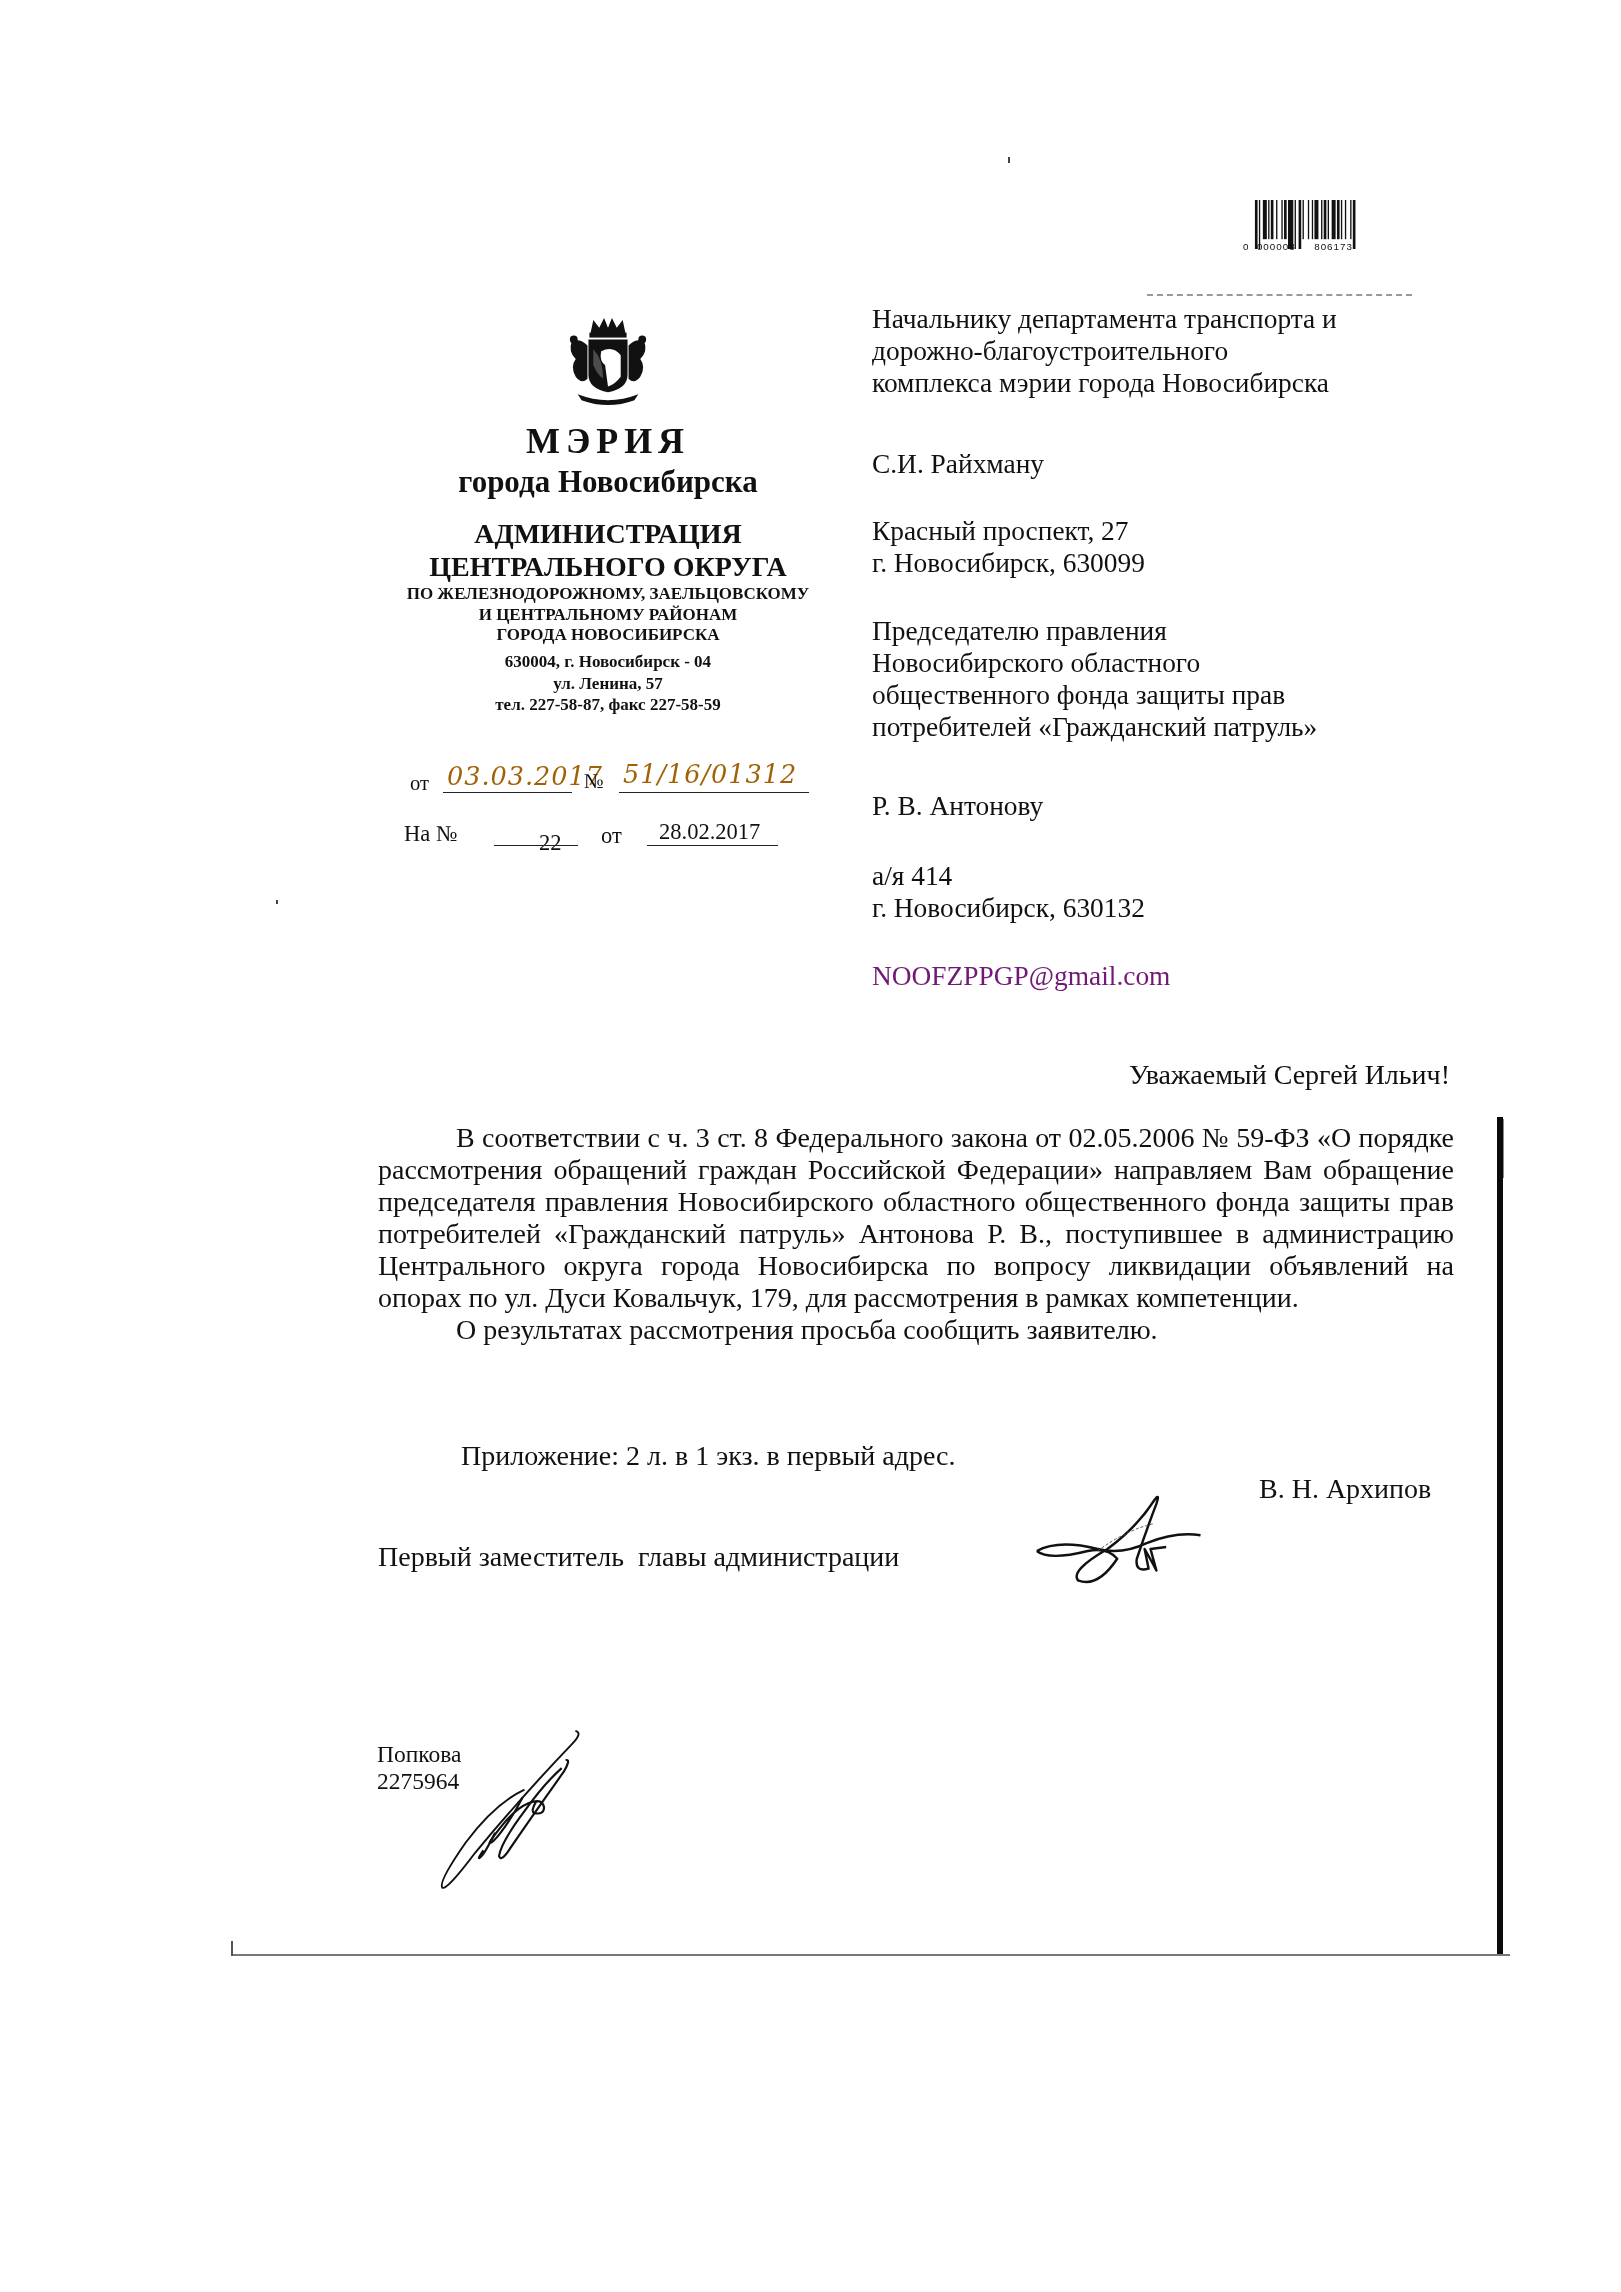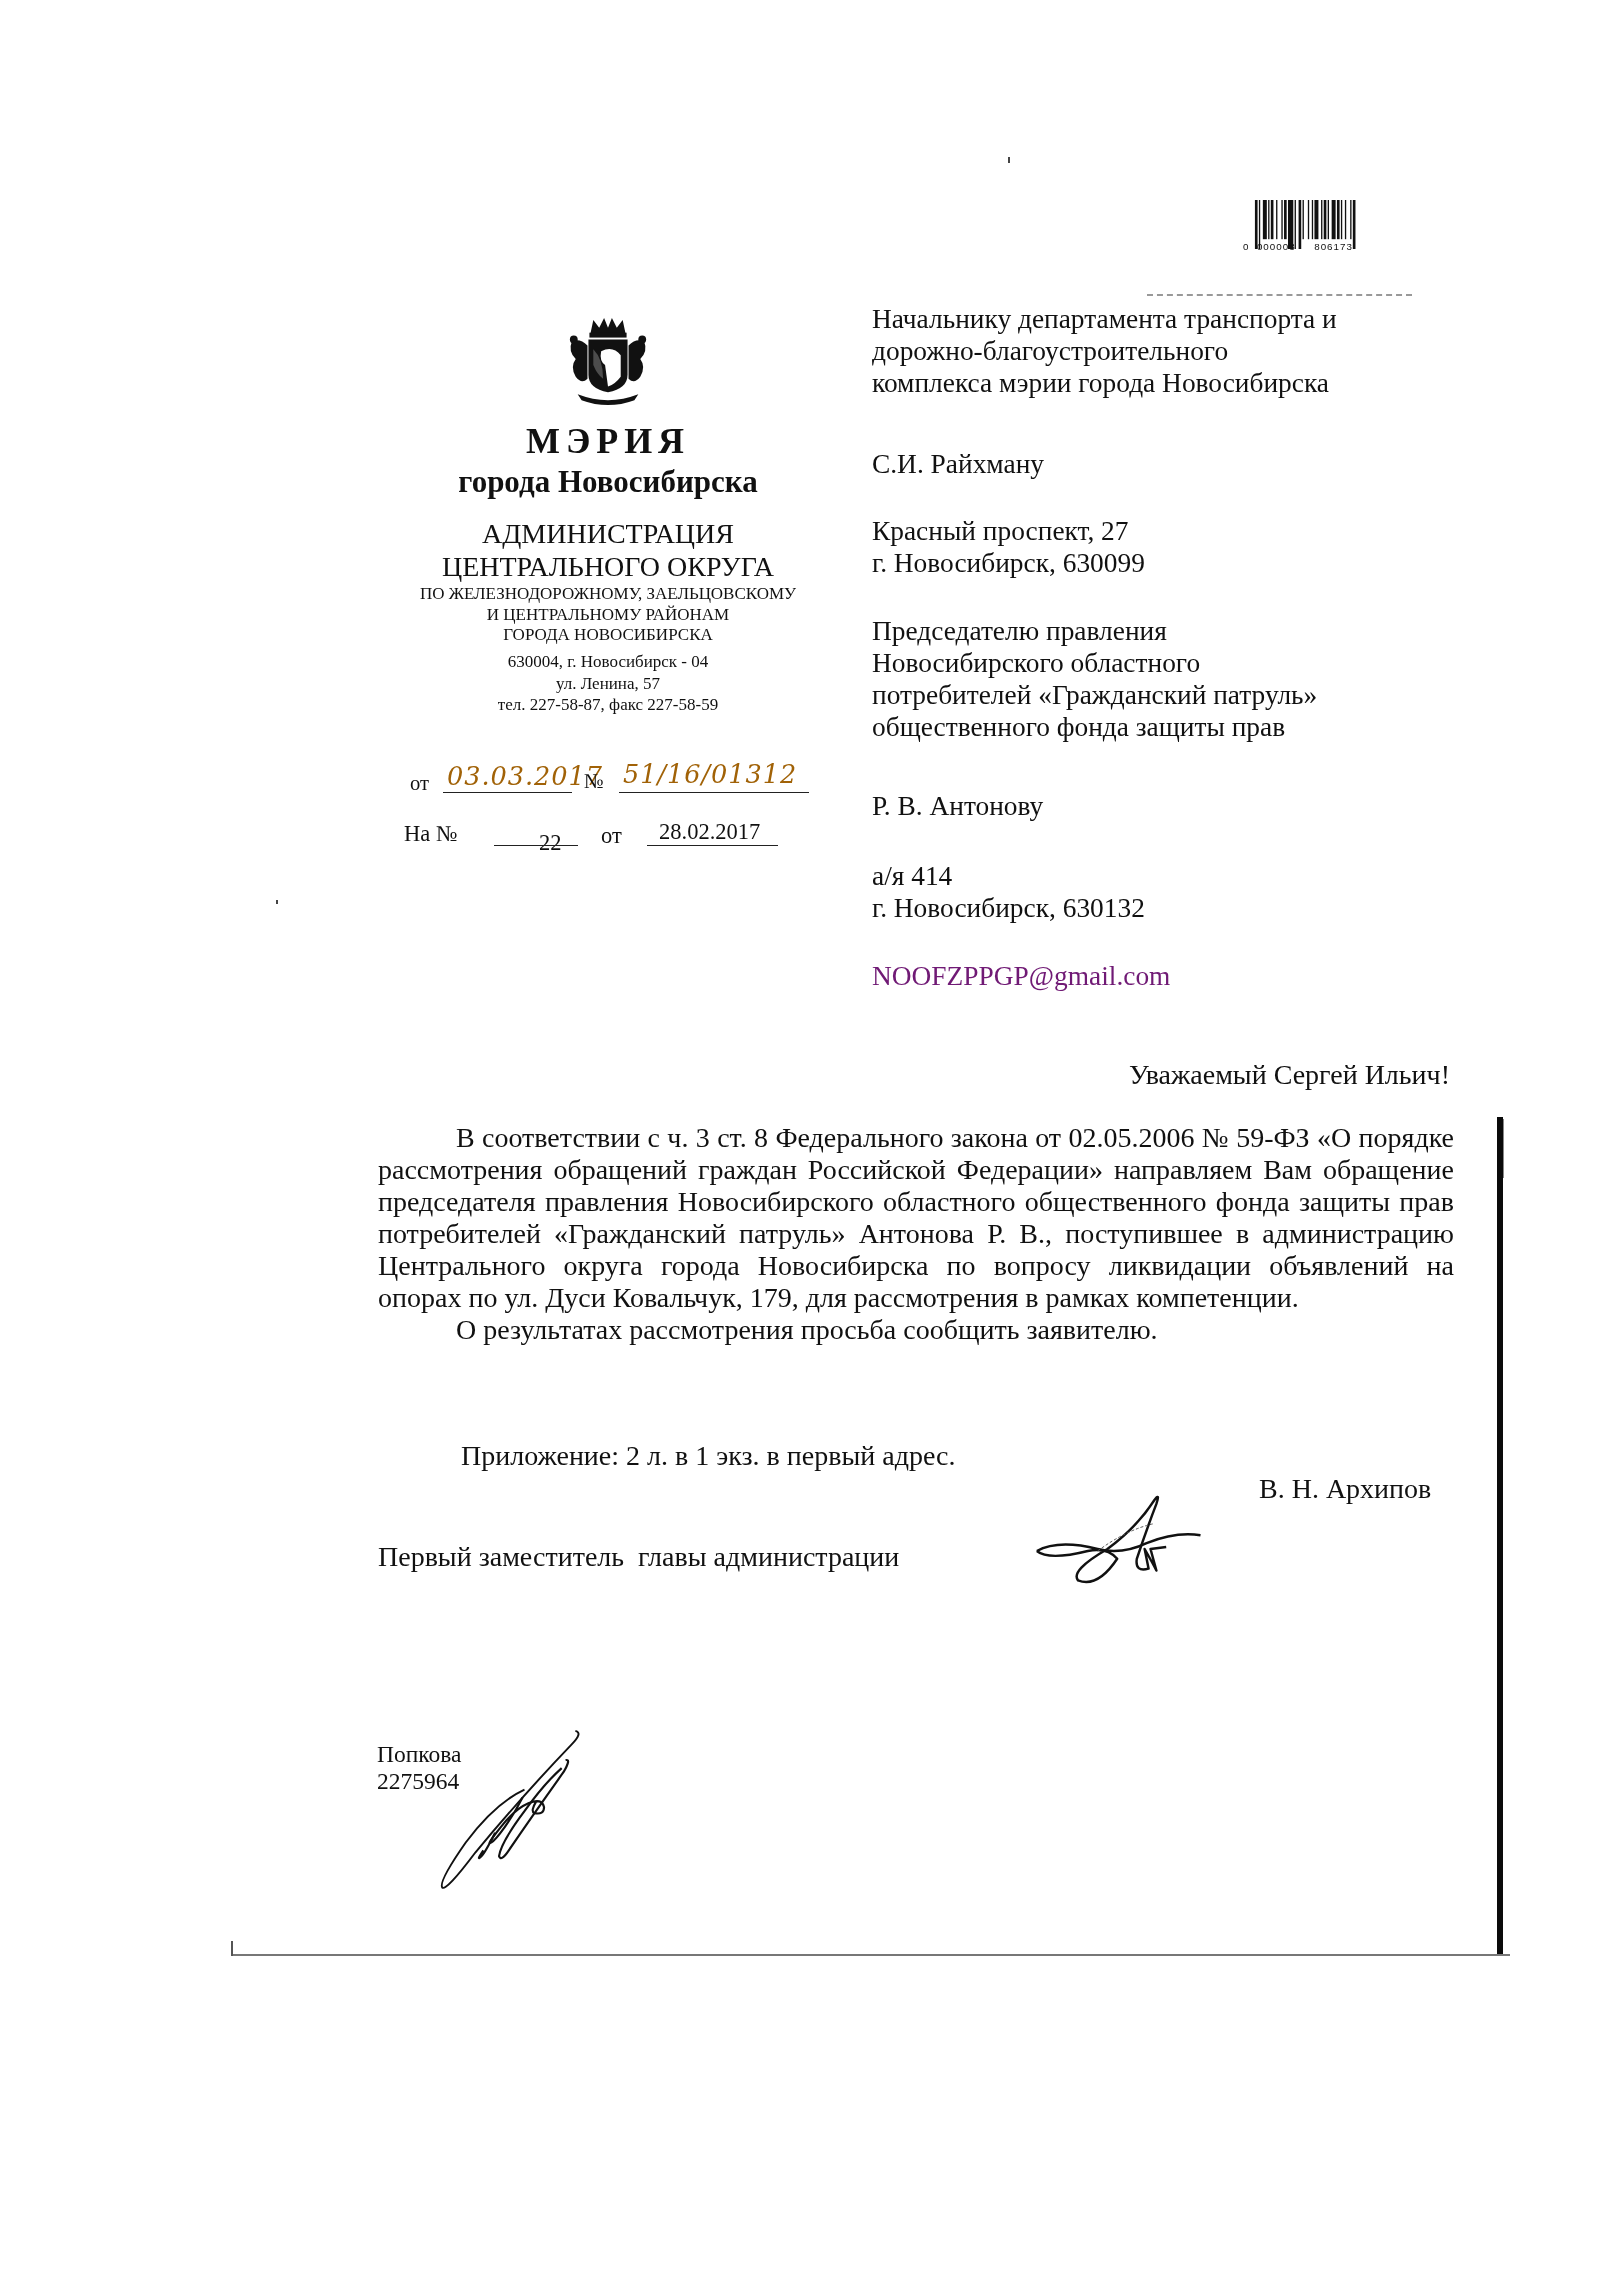--- a/index.html
+++ b/index.html
@@ -27,21 +27,21 @@
     font-family: "Liberation Sans", sans-serif;
     font-size: 9.8px; letter-spacing: 1px; color: #111;
   }
   #top-dash-line {
     left: 1147px; top: 294px; width: 265px; height: 0;
     border-top: 2px dashed #999;
   }
 
   
   .left-block {
-    left: 353px; width: 510px; text-align: center;
+    left: 353px; width: 510px; text-align: center; font-weight: bold;
   }
   #coat-of-arms { left: 564px; top: 316px; width: 88px; height: 93px; }
   #mayoralty-title {
     top: 420px;
     font-weight: bold; font-size: 36px; letter-spacing: 5.9px; line-height: 43px;
   }
   #mayoralty-city {
     top: 461px;
     font-weight: bold; font-size: 31px; line-height: 41px;
   }
@@ -224,22 +224,22 @@
 </div>
 <div class="abs addr" style="top:448px;">С.И. Райхману</div>
 <div class="abs addr" style="top:515px;">
   <div>Красный проспект, 27</div>
   <div>г. Новосибирск, 630099</div>
 </div>
 
 <div class="abs addr" style="top:615px;">
   <div>Председателю правления</div>
   <div>Новосибирского областного</div>
+  <div>общественного фонда защиты прав</div>
   <div>потребителей «Гражданский патруль»</div>
-  <div>общественного фонда защиты прав</div>
 </div>
 <div class="abs addr" style="top:790px;">Р. В. Антонову</div>
 <div class="abs addr" style="top:860px;">
   <div>а/я 414</div>
   <div>г. Новосибирск, 630132</div>
 </div>
 <div class="abs addr" style="top:960px;">
   <a id="email-link">NOOFZPPGP@gmail.com</a>
 </div>
 

